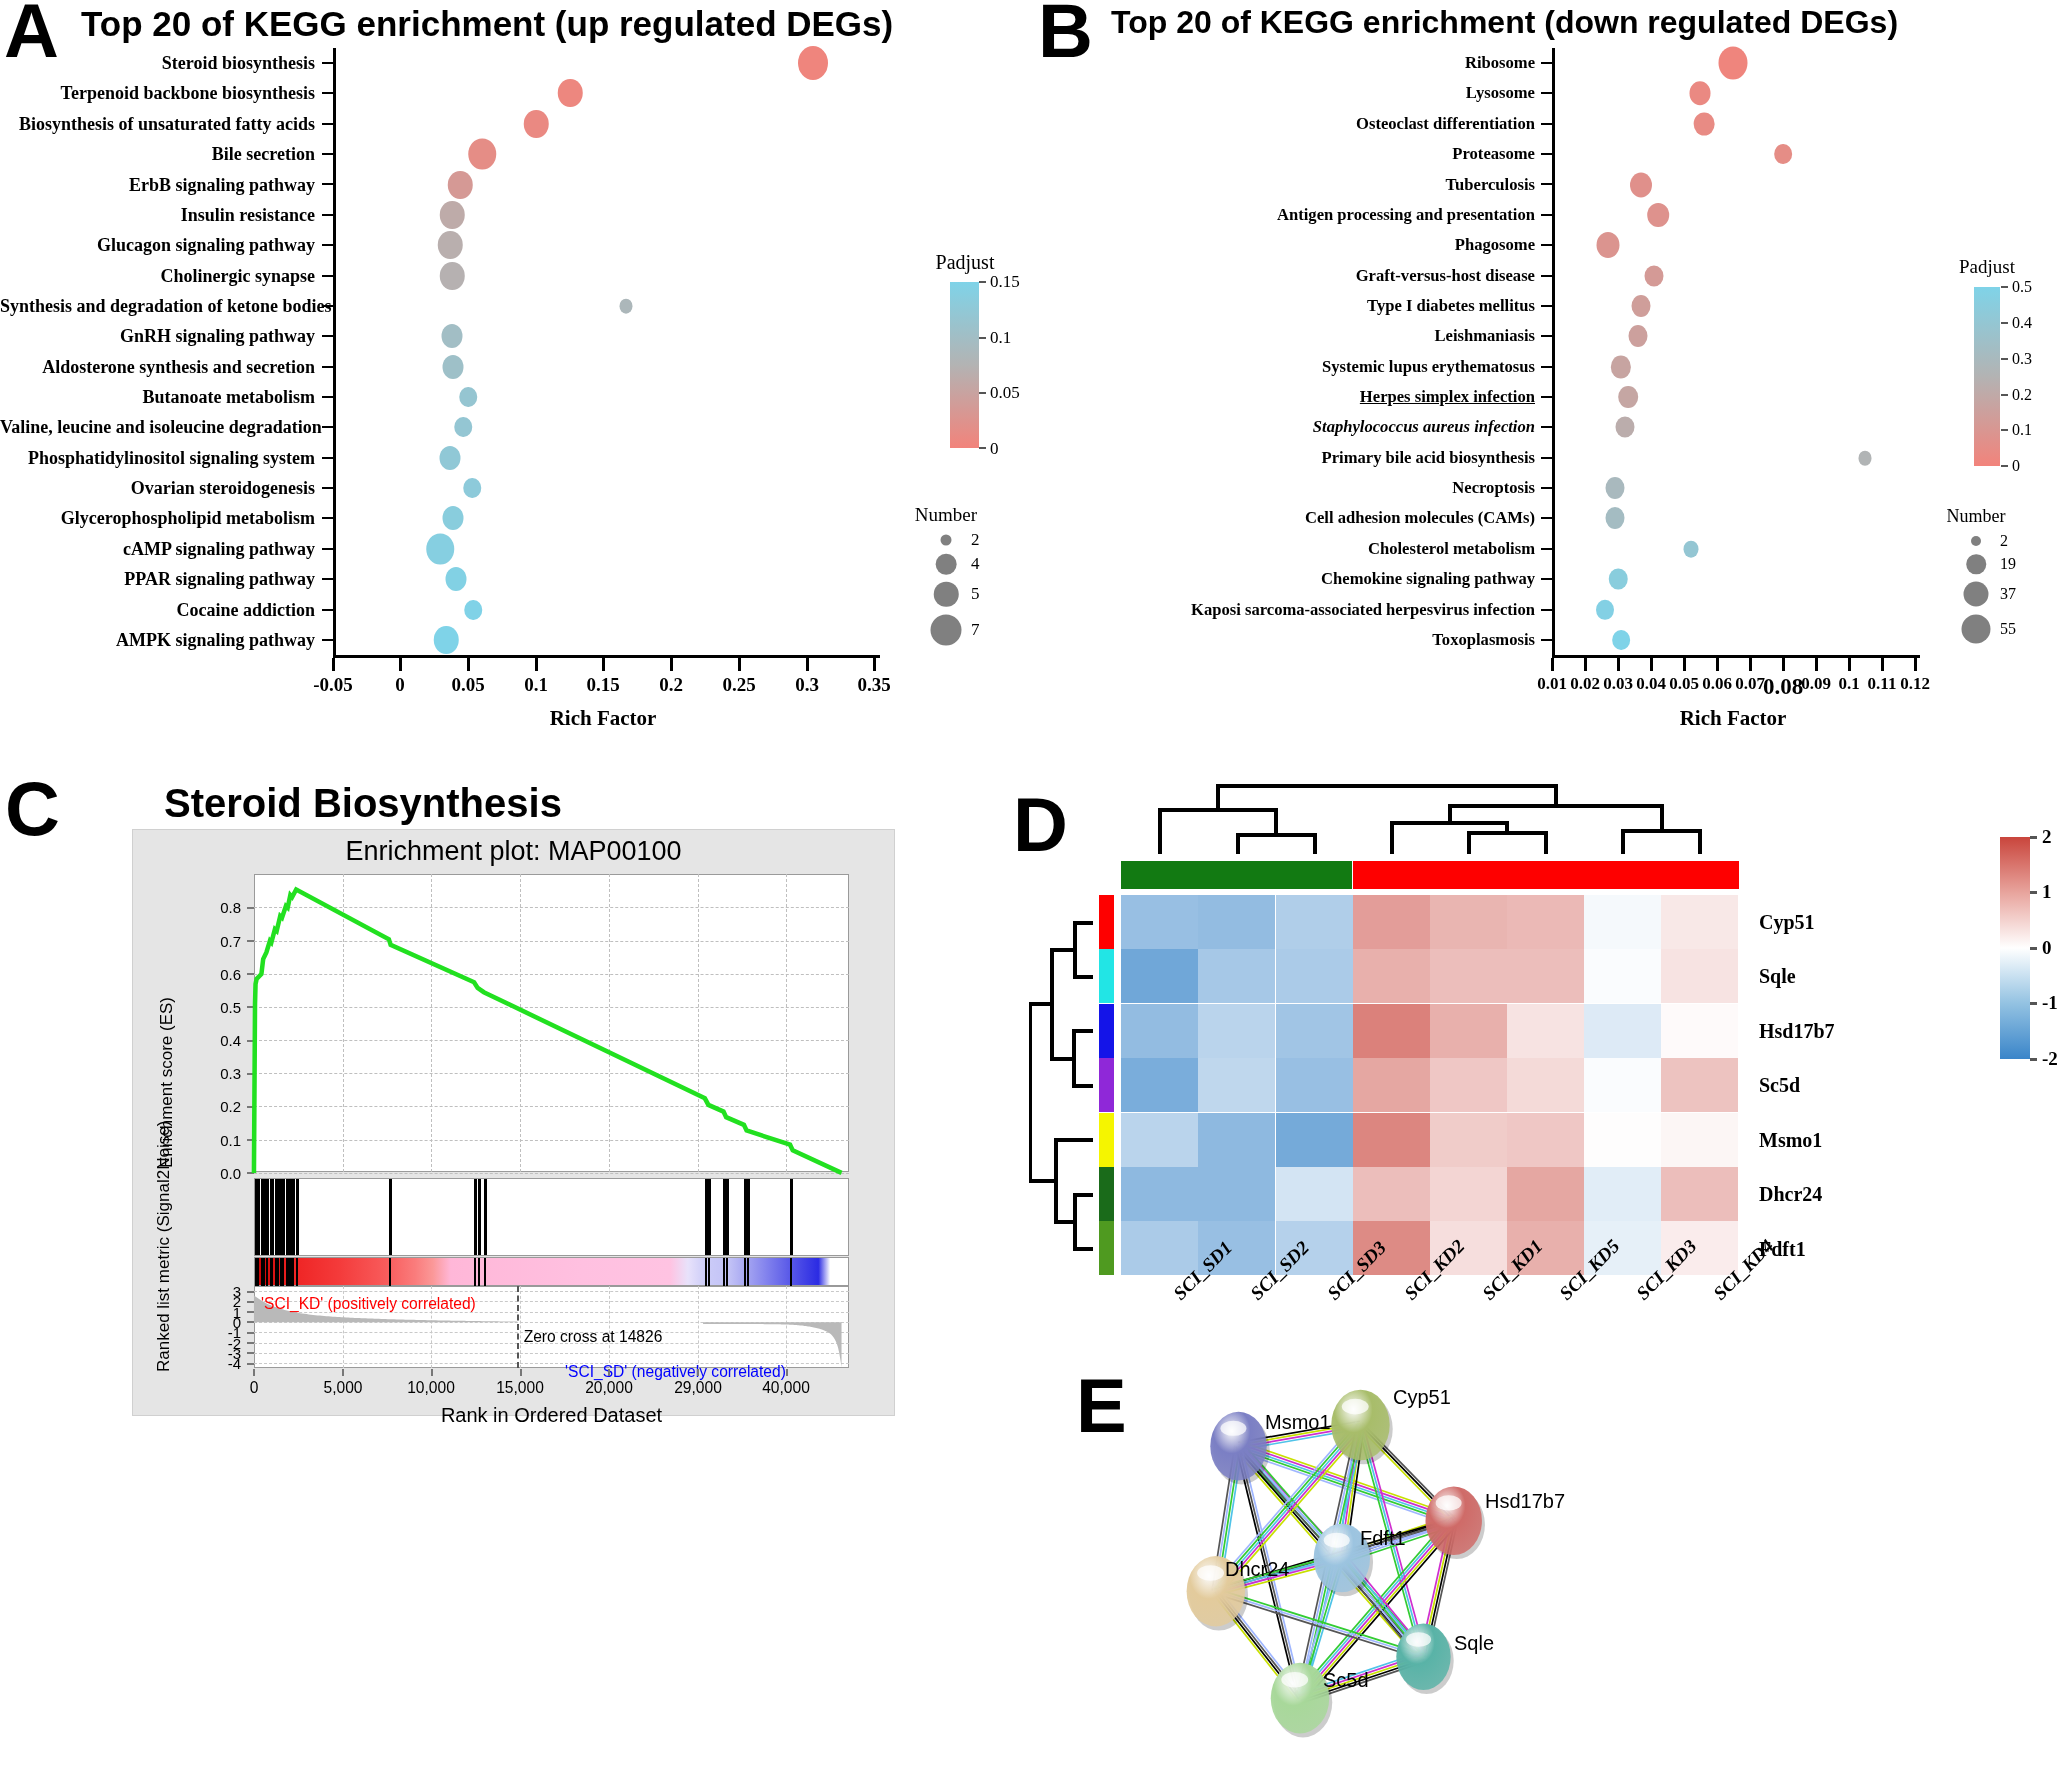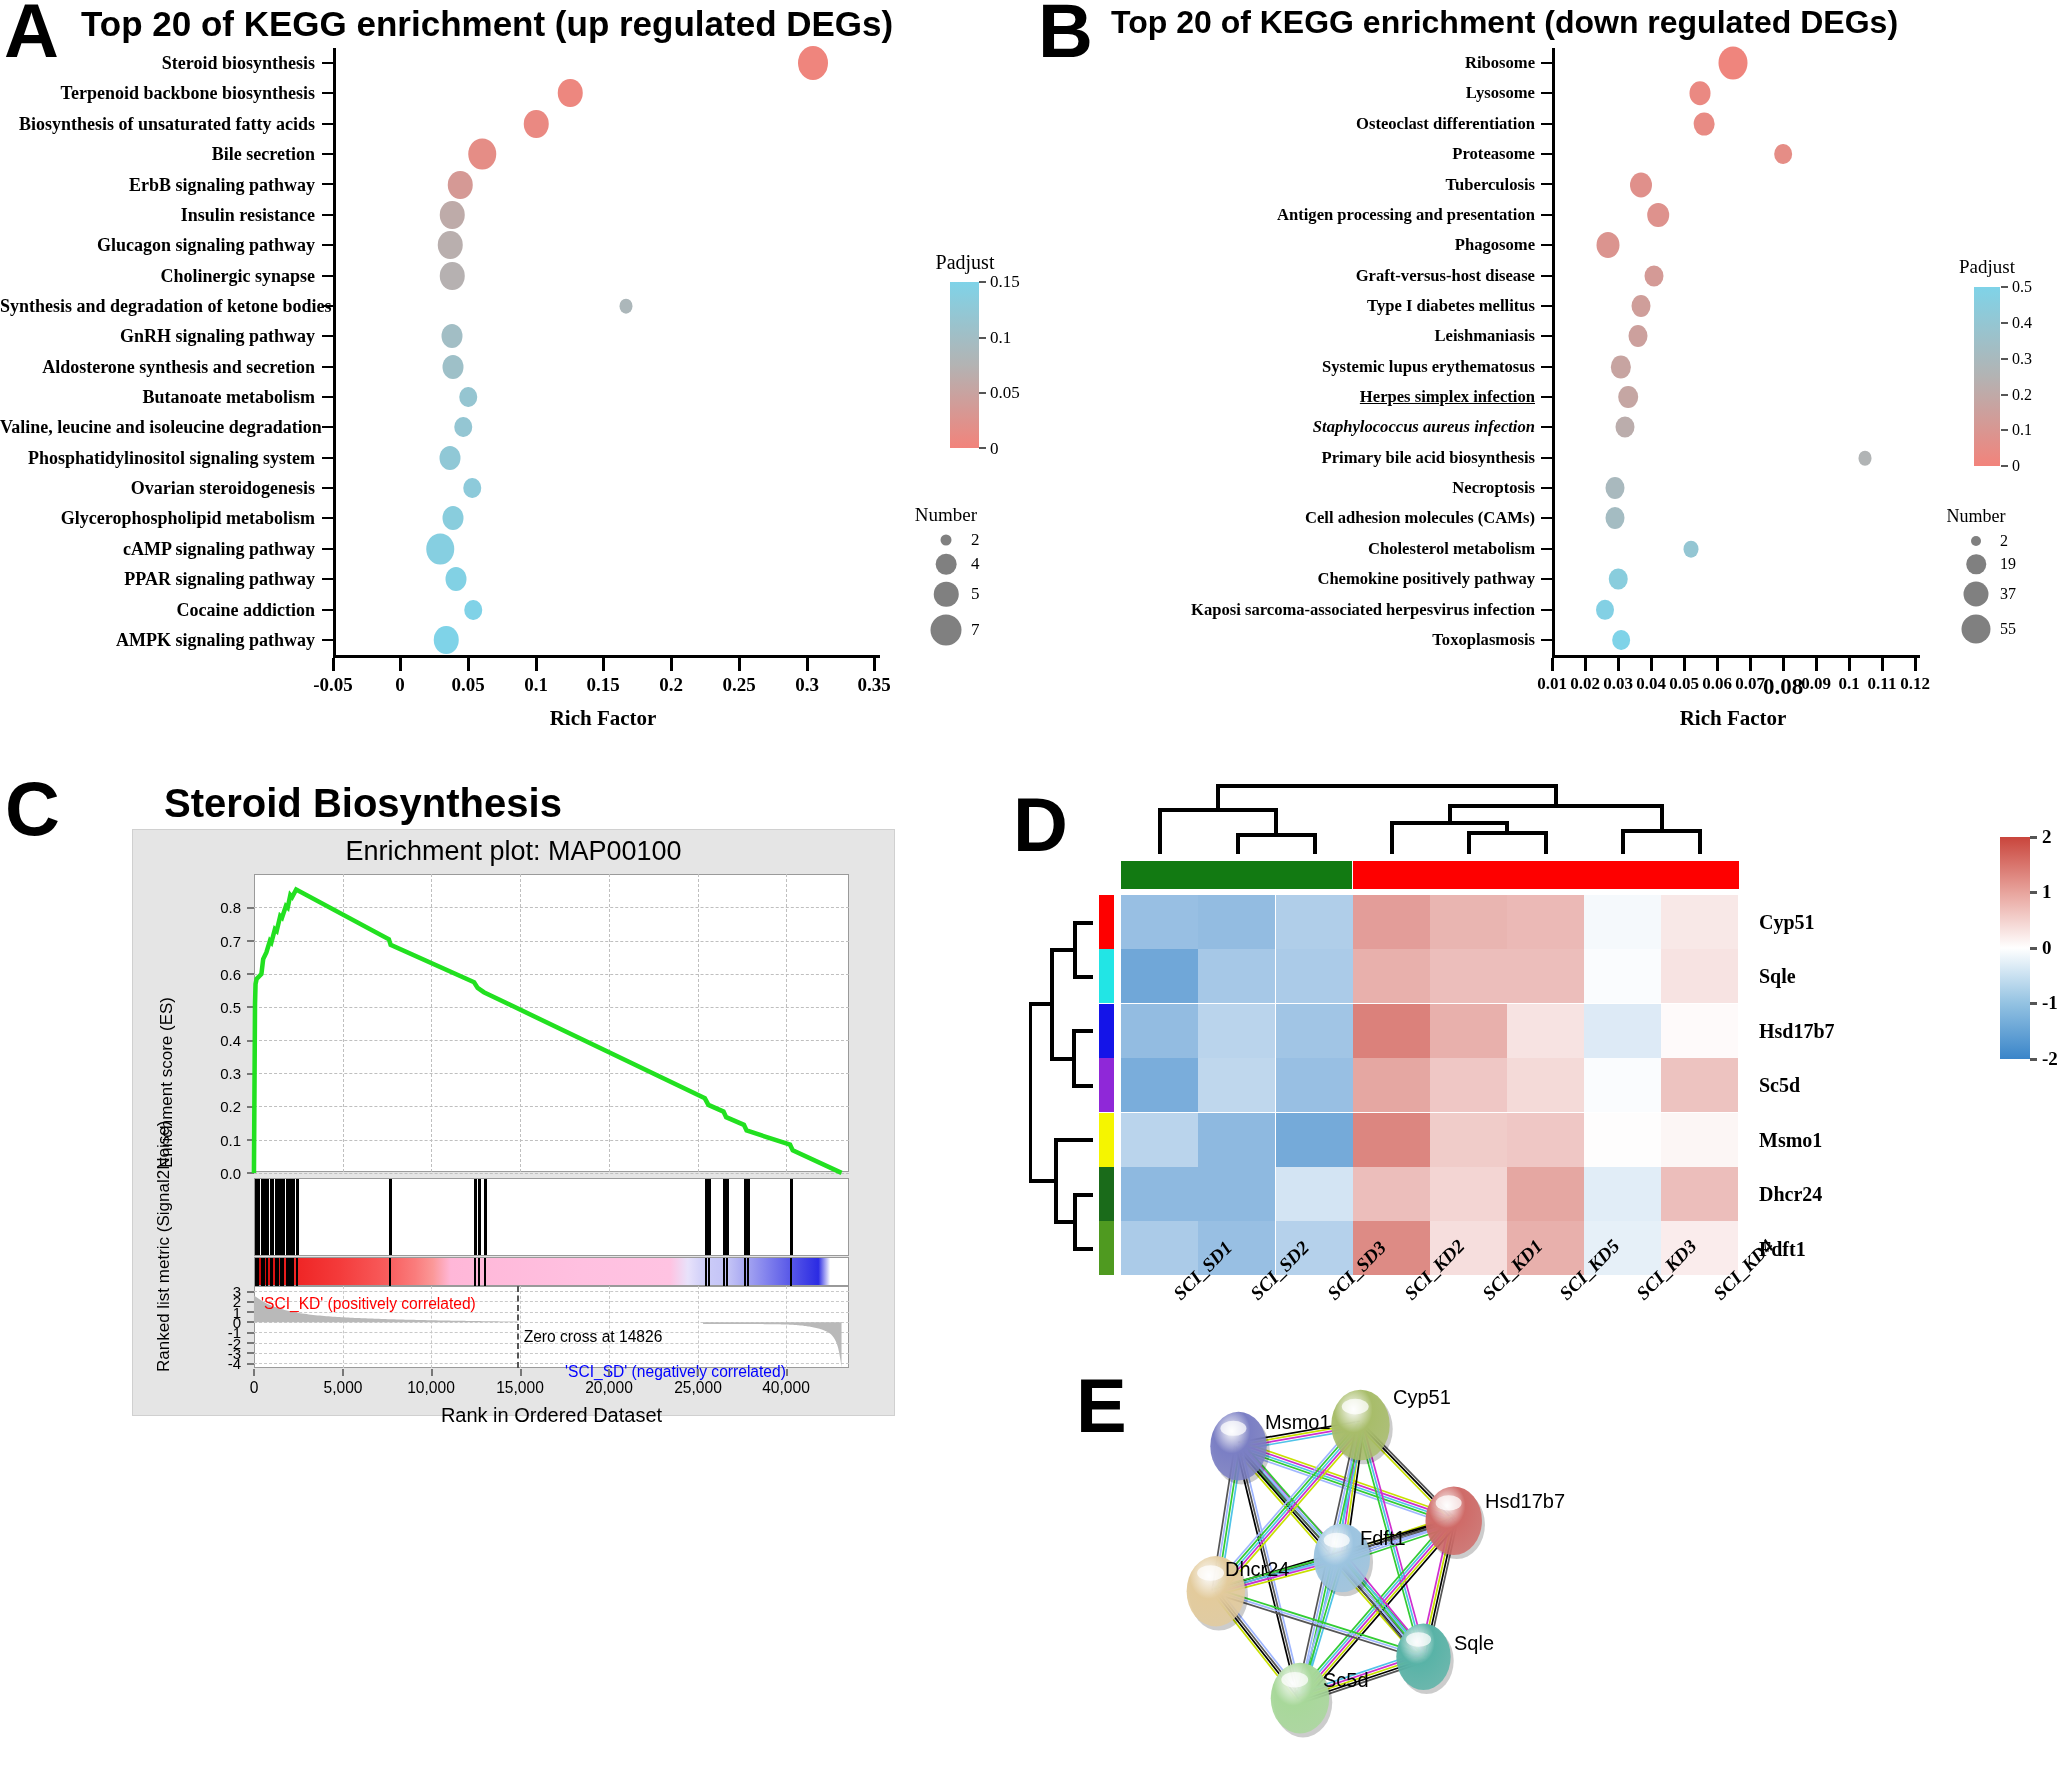--- a/index.html
+++ b/index.html
@@ -226,21 +226,21 @@
       <div class="ytick" style="left:508px;top:487px;"></div>
       <div class="ylab" style="left:0px;top:488px;width:502px;font-size:16.6px;">Necroptosis</div>
       <div class="dot" style="left:582px;top:488px;width:19px;height:22px;background:rgb(169,185,190);"></div>
       <div class="ytick" style="left:508px;top:517px;"></div>
       <div class="ylab" style="left:0px;top:518px;width:502px;font-size:16.6px;">Cell adhesion molecules (CAMs)</div>
       <div class="dot" style="left:582px;top:518px;width:19px;height:22px;background:rgb(164,188,194);"></div>
       <div class="ytick" style="left:508px;top:548px;"></div>
       <div class="ylab" style="left:0px;top:549px;width:502px;font-size:16.6px;">Cholesterol metabolism</div>
       <div class="dot" style="left:658px;top:549px;width:15px;height:16.7px;background:rgb(148,198,211);"></div>
       <div class="ytick" style="left:508px;top:578px;"></div>
-      <div class="ylab" style="left:0px;top:579px;width:502px;font-size:16.6px;">Chemokine positively pathway</div>
+      <div class="ylab" style="left:0px;top:579px;width:502px;font-size:16.6px;">Chemokine signaling pathway</div>
       <div class="dot" style="left:585px;top:579px;width:18.5px;height:21px;background:rgb(137,205,221);"></div>
       <div class="ytick" style="left:508px;top:609px;"></div>
       <div class="ylab" style="left:0px;top:610px;width:502px;font-size:16.6px;">Kaposi sarcoma-associated herpesvirus infection</div>
       <div class="dot" style="left:572px;top:610px;width:18px;height:20.4px;background:rgb(131,208,228);"></div>
       <div class="ytick" style="left:508px;top:639px;"></div>
       <div class="ylab" style="left:0px;top:640px;width:502px;font-size:16.6px;">Toxoplasmosis</div>
       <div class="dot" style="left:588px;top:640px;width:17.7px;height:20px;background:rgb(127,211,232);"></div>
       <div class="xtick" style="left:518px;top:658px;"></div>
       <div class="xlab" style="left:519px;top:674px;font-size:17px;">0.01</div>
       <div class="xtick" style="left:551px;top:658px;"></div>
@@ -443,21 +443,21 @@
         <div class="gxlab" style="left:121px;top:549px;font-size:15.6px;">0</div>
         <div class="gxtick" style="left:209px;top:539px;"></div>
         <div class="gxlab" style="left:210px;top:549px;font-size:15.6px;">5,000</div>
         <div class="gxtick" style="left:298px;top:539px;"></div>
         <div class="gxlab" style="left:298px;top:549px;font-size:15.6px;">10,000</div>
         <div class="gxtick" style="left:387px;top:539px;"></div>
         <div class="gxlab" style="left:387px;top:549px;font-size:15.6px;">15,000</div>
         <div class="gxtick" style="left:475px;top:539px;"></div>
         <div class="gxlab" style="left:476px;top:549px;font-size:15.6px;">20,000</div>
         <div class="gxtick" style="left:564px;top:539px;"></div>
-        <div class="gxlab" style="left:565px;top:549px;font-size:15.6px;">25,000</div>
+        <div class="gxlab" style="left:565px;top:549px;font-size:15.6px;">29,000</div>
         <div class="gxtick" style="left:653px;top:539px;"></div>
         <div class="gxlab" style="left:653px;top:549px;font-size:15.6px;">40,000</div>
         <div style="position:absolute;left:121px;top:574px;width:595px;text-align:center;font-size:20px;font-family:&quot;Liberation Sans&quot;,sans-serif;">Rank in Ordered Dataset</div>
       </div>
   </div>
 </div>
 
 <div class="panel" id="panel-d" style="left:1008px;top:721px;width:1058px;height:620px;">
   <div class="plabel" style="position:absolute;left:5px;top:66px;">D</div>
   <div id="heatmap" style="position:absolute;left:0;top:0;width:1058px;height:620px;">

